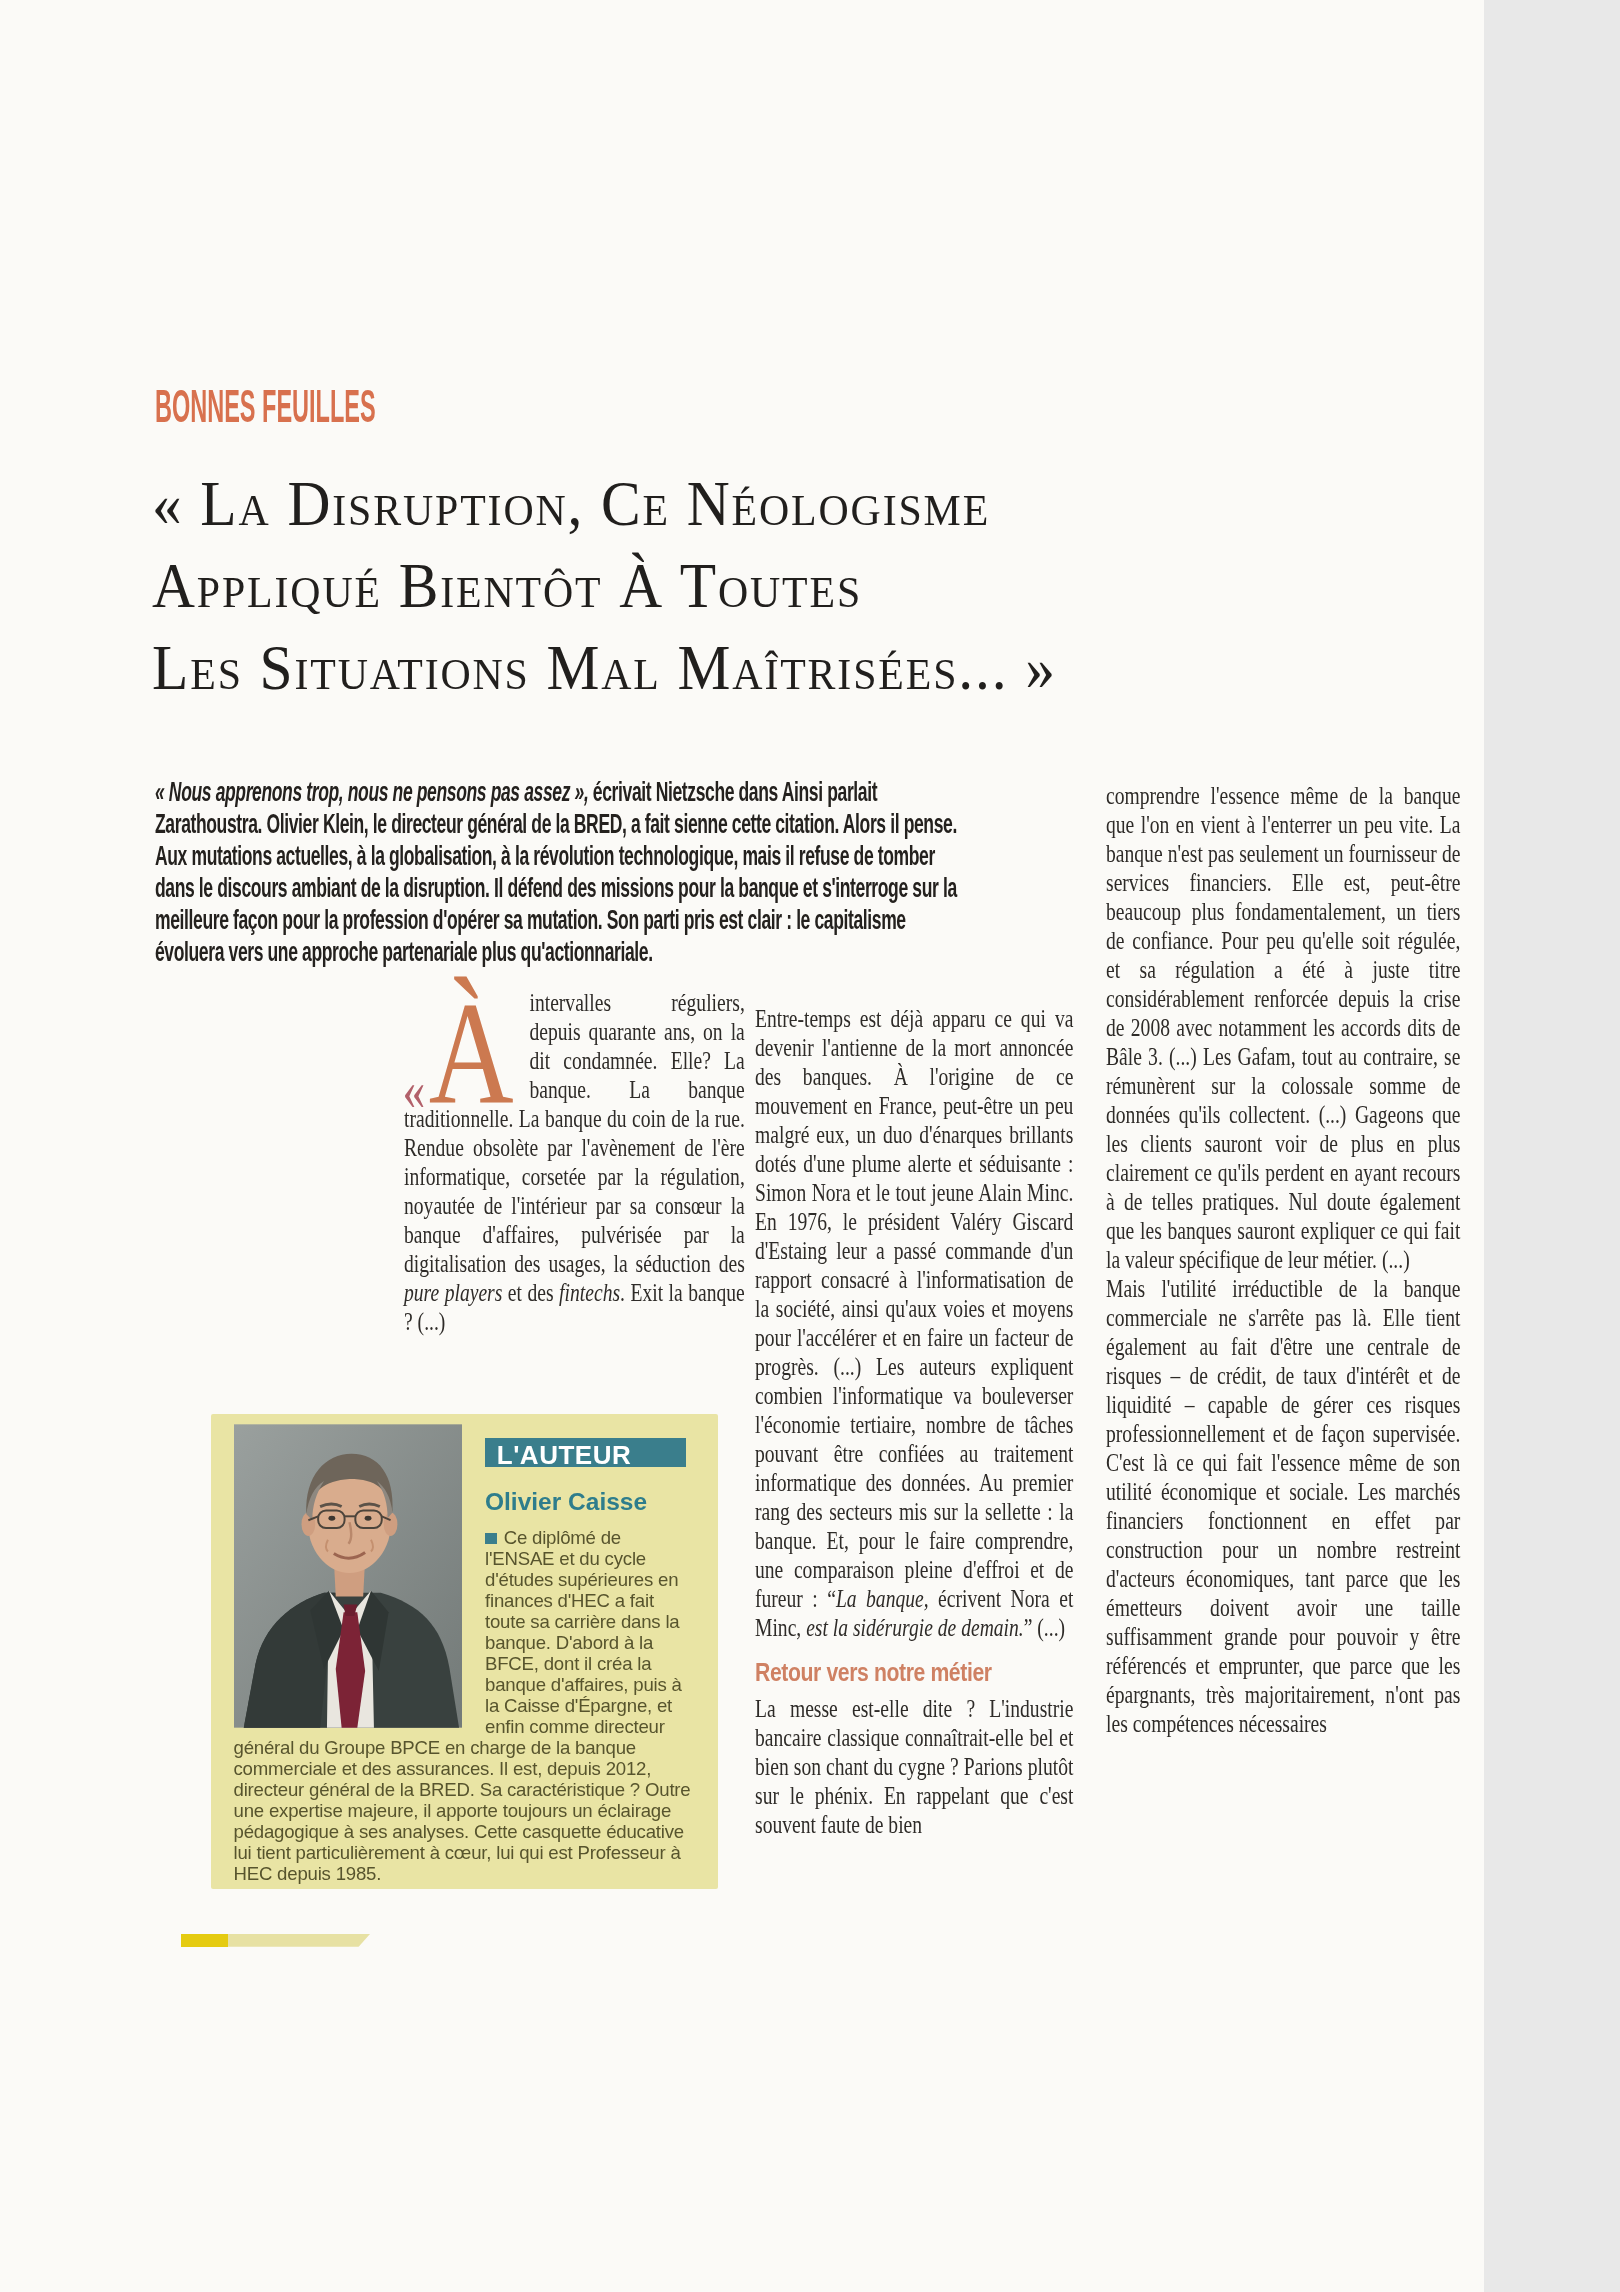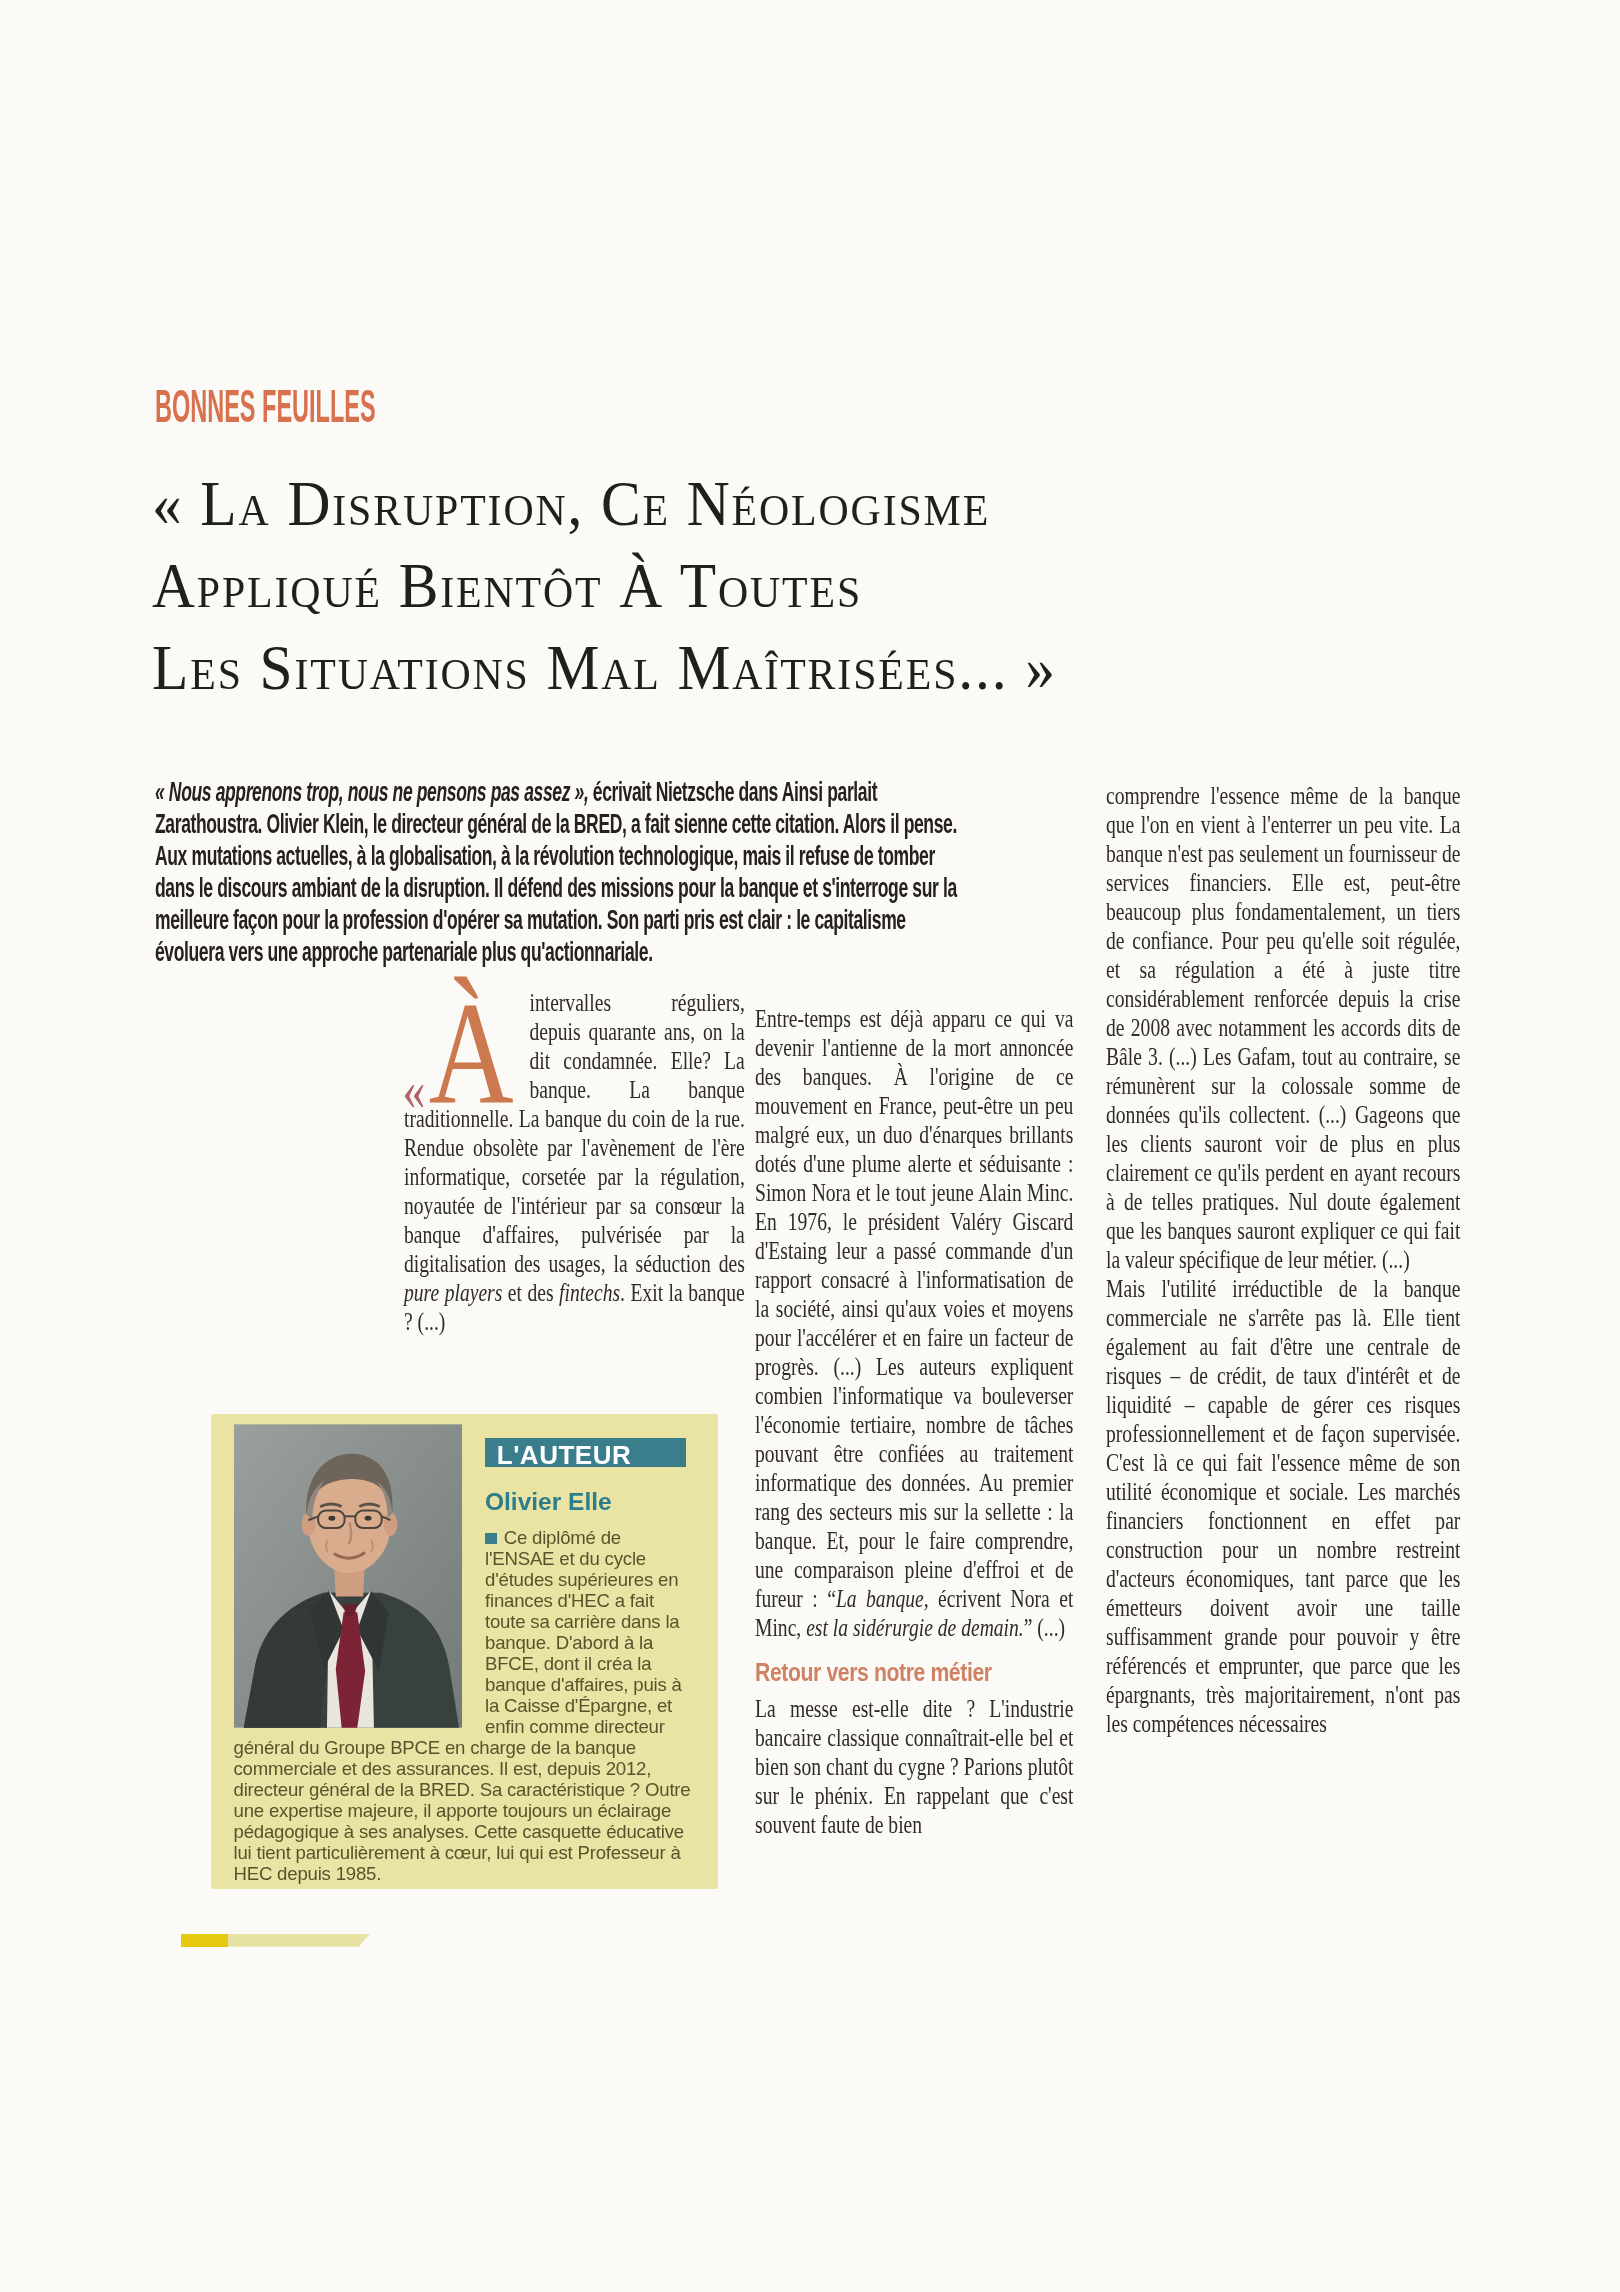--- a/index.html
+++ b/index.html
@@ -1,16 +1,16 @@
 <!DOCTYPE html>
 <html lang="fr"><head>
 <meta charset="utf-8">
 <style>
   html,body{margin:0;padding:0;background:#e8e8e8;}
-  .page{position:relative;width:1620px;height:2293px;background:#fbfaf7;overflow:hidden;
+  .page{position:relative;width:1484px;height:2293px;background:#fbfaf7;overflow:hidden;
         font-family:"Liberation Serif",serif;}
   
   .kicker{position:absolute;left:155px;top:382px;font-family:"Liberation Sans",sans-serif;
           font-weight:700;font-size:47px;line-height:1;color:#d8714e;white-space:nowrap;
           transform:scaleX(0.5);transform-origin:left top;letter-spacing:0;}
   .headline{position:absolute;left:152px;top:463px;width:1372px;margin:0;
             font-family:"Liberation Serif",serif;font-weight:500;font-variant:small-caps;
             font-size:64px;line-height:82px;color:#211f1d;letter-spacing:2px;
             transform:scaleX(0.93);transform-origin:left top;}
   
@@ -130,21 +130,21 @@
       <ellipse cx="137" cy="96" rx="3.5" ry="2.5" fill="#3c3630"></ellipse>
 
       <path d="M118,100 Q122,116 117,122" stroke="#b9886b" stroke-width="2.5" fill="none"></path>
       <path d="M102,132 Q118,142 134,131" stroke="#9c6550" stroke-width="3" fill="none"></path>
       <path d="M96,118 Q92,126 96,130" stroke="#c4906f" stroke-width="2" fill="none"></path>
       <path d="M140,118 Q144,126 140,130" stroke="#c4906f" stroke-width="2" fill="none"></path>
     </svg>
     <div class="author-bar">
       <span>L'AUTEUR</span>
     </div>
-    <h3 class="author-name">Olivier Elle</h3>
+    <h3 class="author-name">Olivier Caisse</h3>
     <p class="author-bio"><span class="bullet"></span><span>Ce diplômé de l'ENSAE et du cycle d'études supérieures en finances d'HEC a fait toute sa carrière dans la banque. D'abord à la BFCE, dont il créa la banque d'affaires, puis à la Caisse d'Épargne, et enfin comme directeur général du Groupe BPCE en charge de la banque commerciale et des assurances. Il est, depuis 2012, directeur général de la BRED. Sa caractéristique ? Outre une expertise majeure, il apporte toujours un éclairage pédagogique à ses analyses. Cette casquette éducative lui tient particulièrement à cœur, lui qui est Professeur à HEC depuis 1985.</span></p>
   </aside>
 
   <div class="bar-bright"></div>
   <div class="bar-pale"></div>
 
 </div>
 
 
 </body></html>

